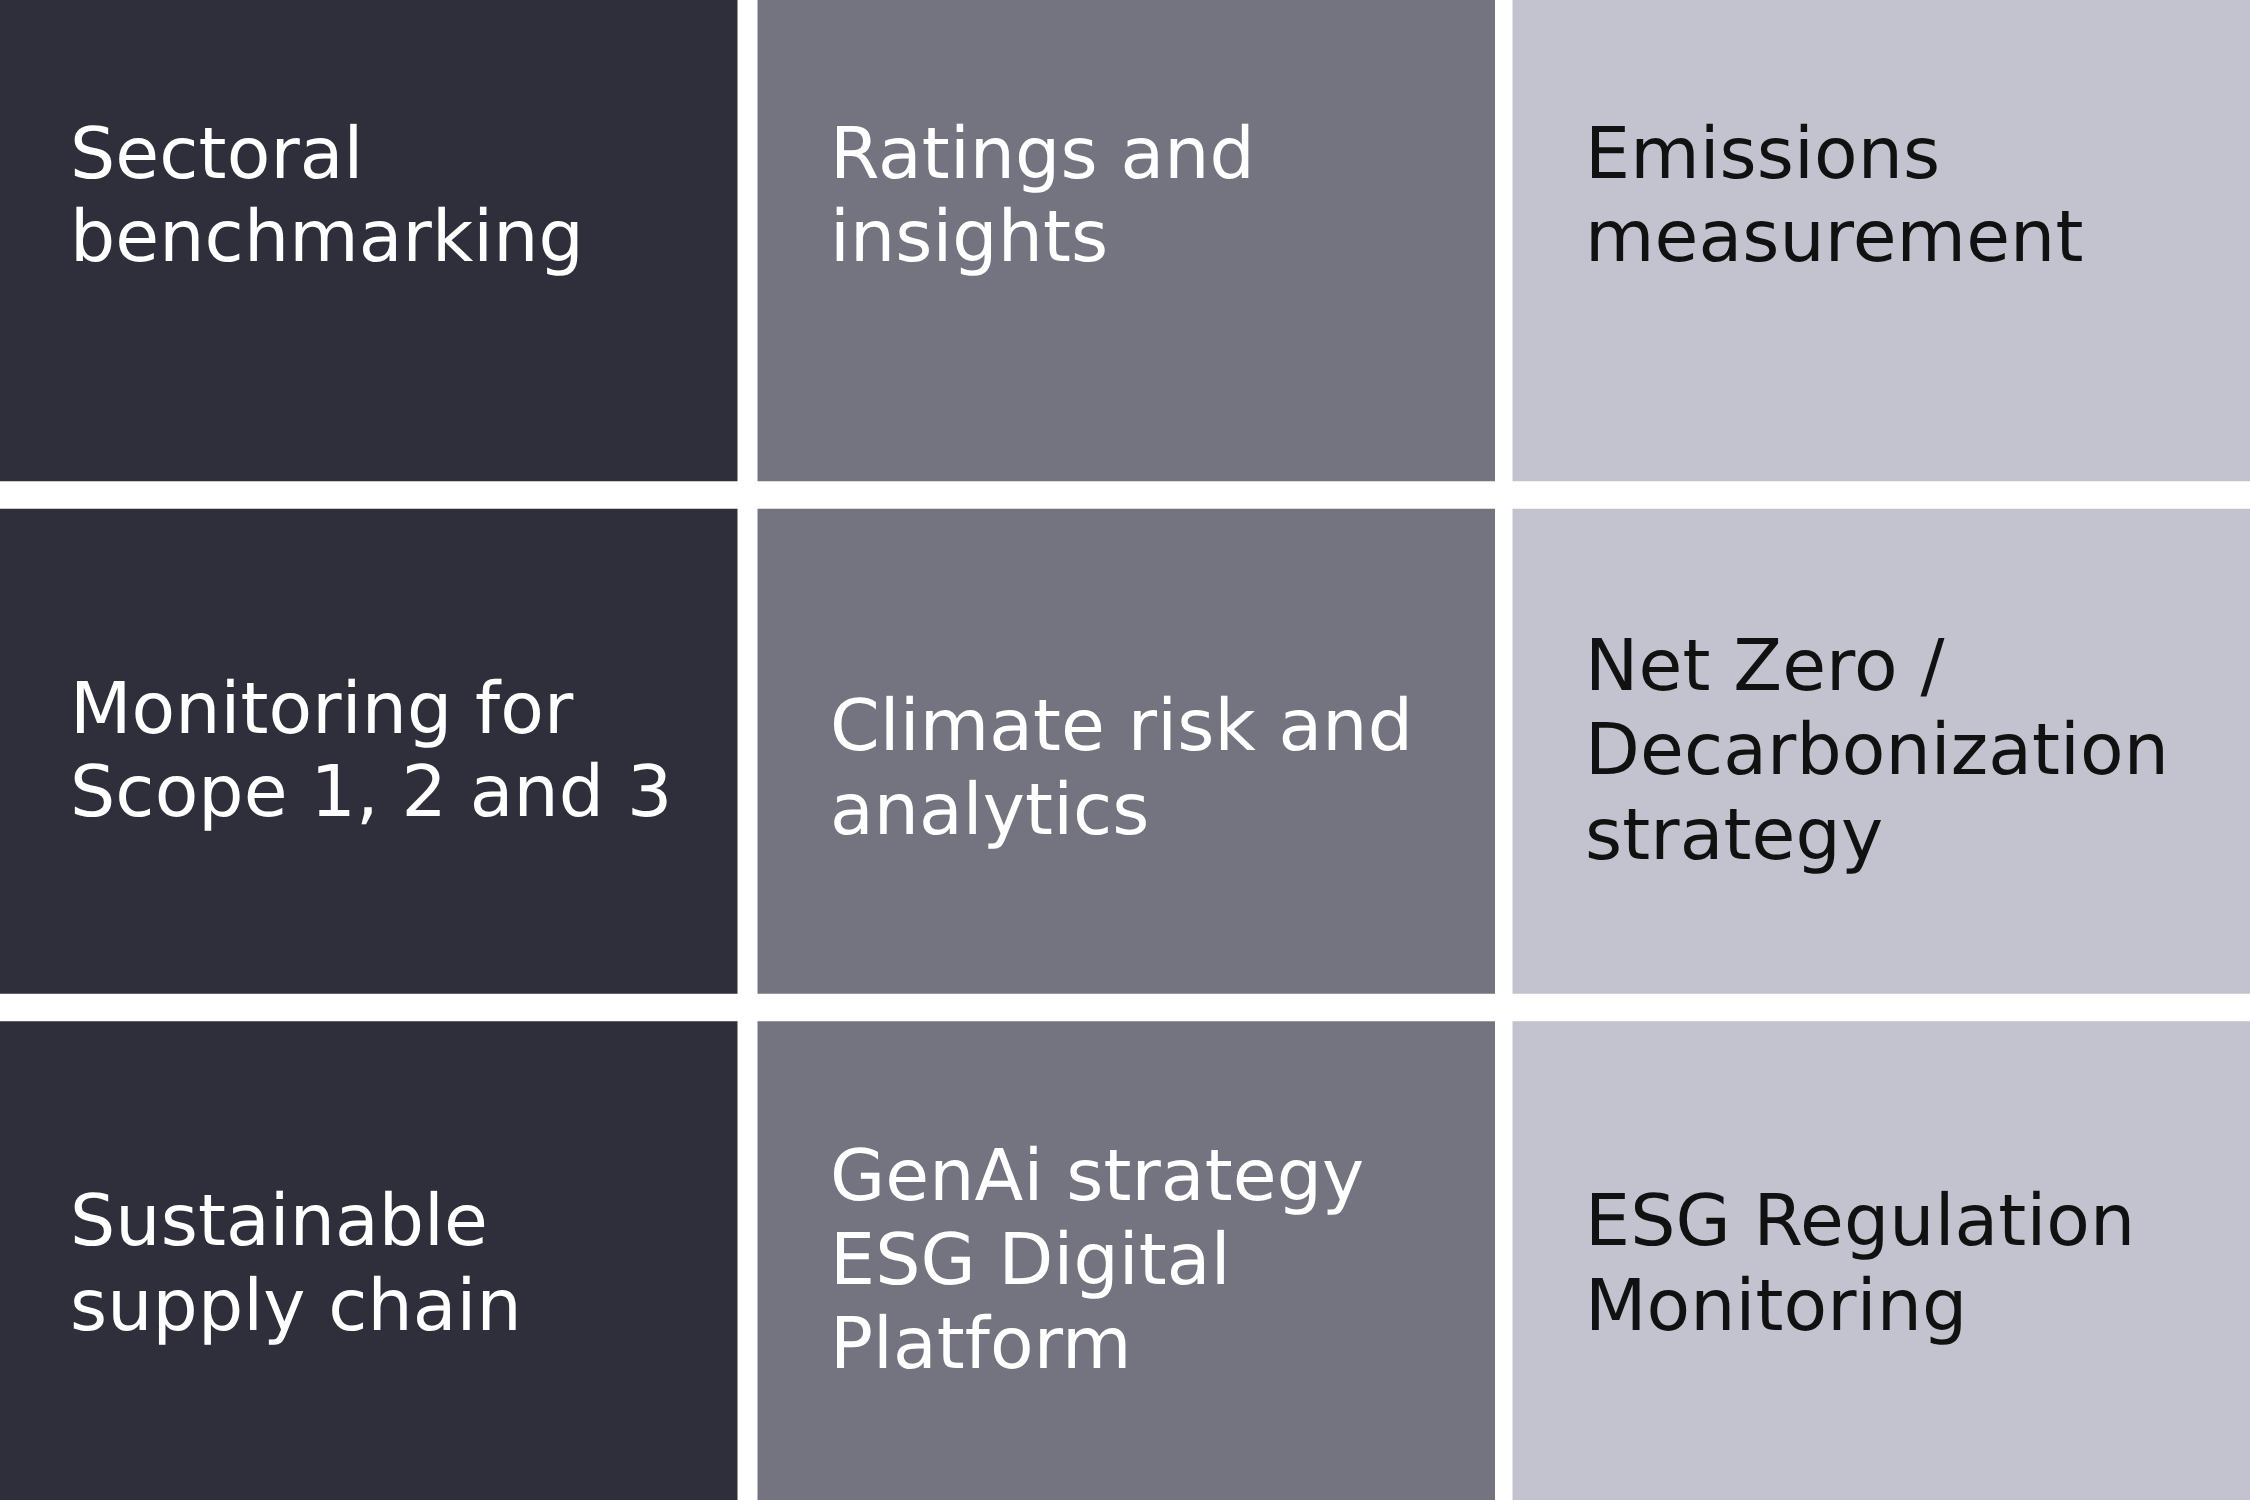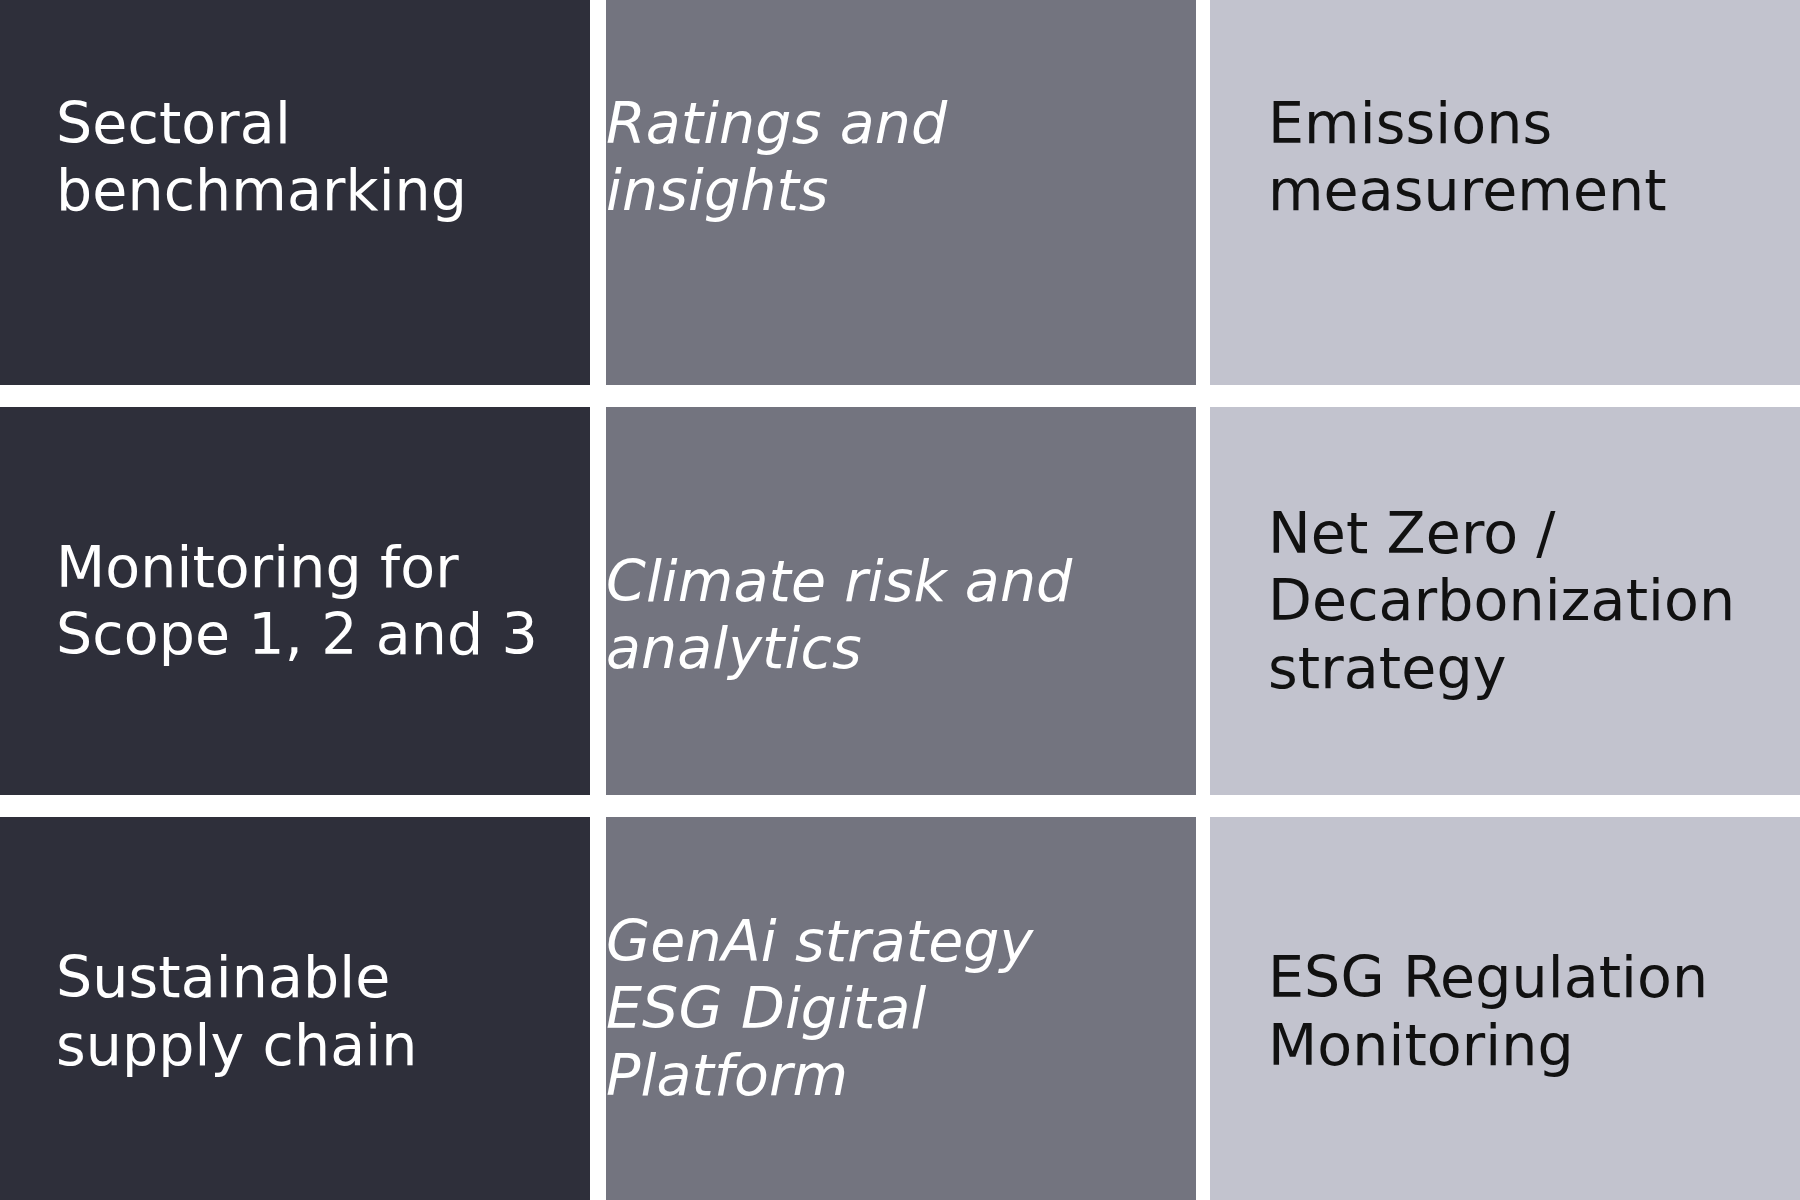--- a/index.html
+++ b/index.html
@@ -55,21 +55,21 @@
   .col-2 { left: 606px;  width: 590px; }
   .col-3 { left: 1210px; width: 594px; }
 
   
   .row-1 { top: -6px;  height: 391px; }
   .row-2 { top: 407px; height: 388px; }
   .row-3 { top: 817px; height: 389px; }
 
   
   .col-1 .tile-label { padding-left: 60px;  padding-right: 20px; }
-  .col-2 .tile-label {  padding-right: 20px; font-style: italic; }
+  .col-2 .tile-label { padding-left: 58px;  padding-right: 20px; }
   .col-3 .tile-label { padding-left: 58px;  padding-right: 20px; }
 
   .row-1 { justify-content: flex-start; }
   .row-1 .tile-label { margin-top: 96px; }
 
   .row-2 { justify-content: center; }
   .row-3 { justify-content: center; }
 
   .row-3.col-2 .tile-label { margin-top: -6px; }
   .row-1.col-3 .tile-label { margin-top: 96px; }

